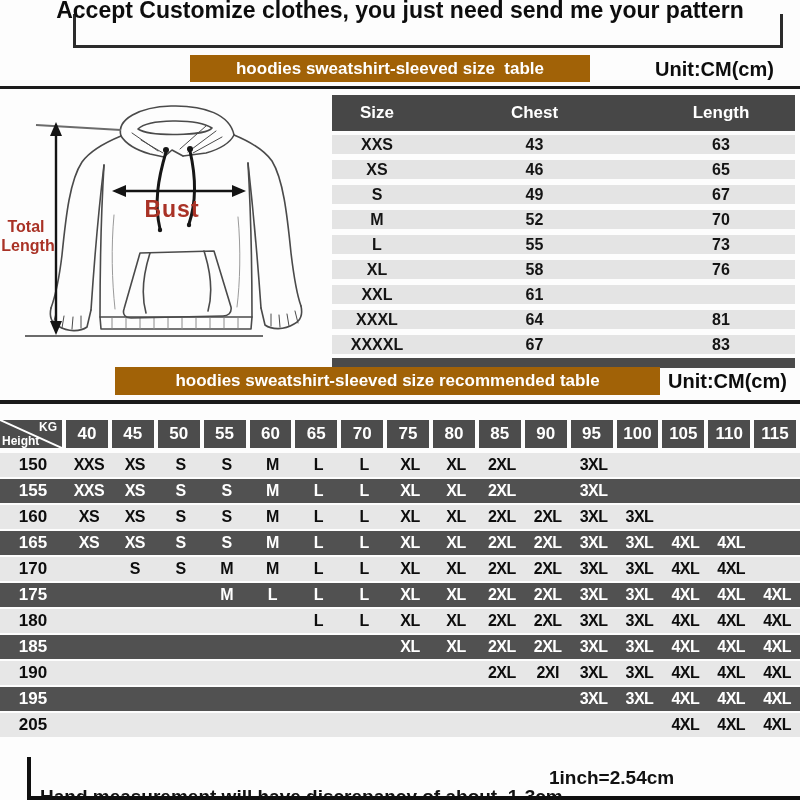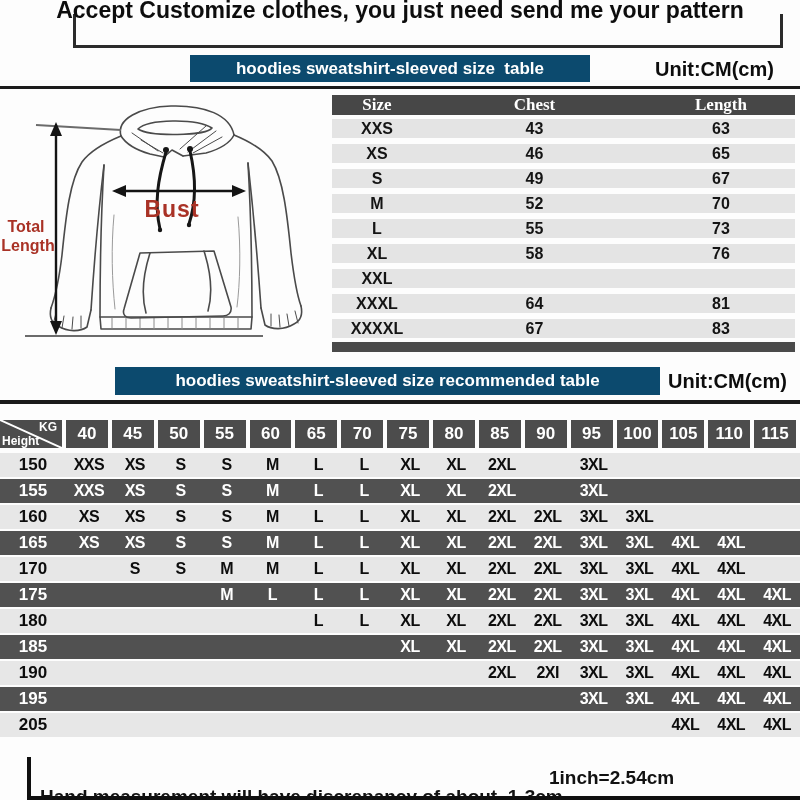--- a/index.html
+++ b/index.html
@@ -11,33 +11,33 @@
   .abs{position:absolute;}
 
   
   .banner{left:0;top:0;width:800px;height:52px;}
   .banner-box{position:absolute;left:73px;top:14px;width:704px;height:31px;
     border-left:3px solid #2b2b2b;border-right:3px solid #2b2b2b;border-bottom:3px solid #2b2b2b;}
   .banner-line{position:relative;z-index:2;width:800px;text-align:center;
     font-weight:bold;font-size:23px;line-height:21px;color:#0d0d0d;letter-spacing:0px;}
 
   
-  .bar{background:#0c4a6e;color:#fff;font-weight:bold;display:flex;align-items:center;justify-content:center;white-space:pre;}
+  .bar{background:#a16207;color:#fff;font-weight:bold;display:flex;align-items:center;justify-content:center;white-space:pre;}
   .bar1{left:190px;top:55px;width:400px;height:27px;font-size:17px;}
   .bar2{left:115px;top:367px;width:545px;height:28px;font-size:17px;}
   .unit{font-weight:bold;font-size:20px;color:#0d0d0d;}
   .unit1{left:655px;top:58px;}
   .unit2{left:668px;top:370px;}
   .divider{left:0;width:800px;background:#1b1b1b;}
   .d1{top:86px;height:3px;}
   .d2{top:400px;height:4px;}
 
   
   .table1{left:332px;top:95px;width:463px;}
-  .t1-head{display:grid;grid-template-columns:90px 225px 148px;background:#474747;height:20px;font-family:Liberation Serif, serif;}
+  .t1-head{display:grid;grid-template-columns:90px 225px 148px;background:#474747;height:36px;}
   .t1-head div{color:#fff;font-weight:bold;font-size:17px;display:flex;align-items:center;justify-content:center;}
   .t1-rows{margin-top:4px;}
   .t1-row{display:grid;grid-template-columns:90px 225px 148px;background:#e4e4e4;height:19px;margin-bottom:6px;}
   .t1-cell{display:flex;align-items:center;justify-content:center;font-weight:bold;font-size:16px;color:#141414;}
   .t1-foot{height:10px;background:#4a4a4a;margin-top:-2px;}
 
   
   .table2{left:0;top:420px;width:800px;}
   .t2-head{display:grid;grid-template-columns:66px repeat(16,1fr);height:28px;}
   .t2-hcell{background:#4c4c4c;border-right:4px solid #fdfdfd;color:#fff;font-weight:bold;font-size:17px;
@@ -167,20 +167,21 @@
         <div class="t1-cell">55</div>
         <div class="t1-cell">73</div>
       </div>
       <div class="t1-row">
         <div class="t1-cell">XL</div>
         <div class="t1-cell">58</div>
         <div class="t1-cell">76</div>
       </div>
       <div class="t1-row">
         <div class="t1-cell">XXL</div>
+        <div class="t1-cell">61</div>
       </div>
       <div class="t1-row">
         <div class="t1-cell">XXXL</div>
         <div class="t1-cell">64</div>
         <div class="t1-cell">81</div>
       </div>
       <div class="t1-row">
         <div class="t1-cell">XXXXL</div>
         <div class="t1-cell">67</div>
         <div class="t1-cell">83</div>

